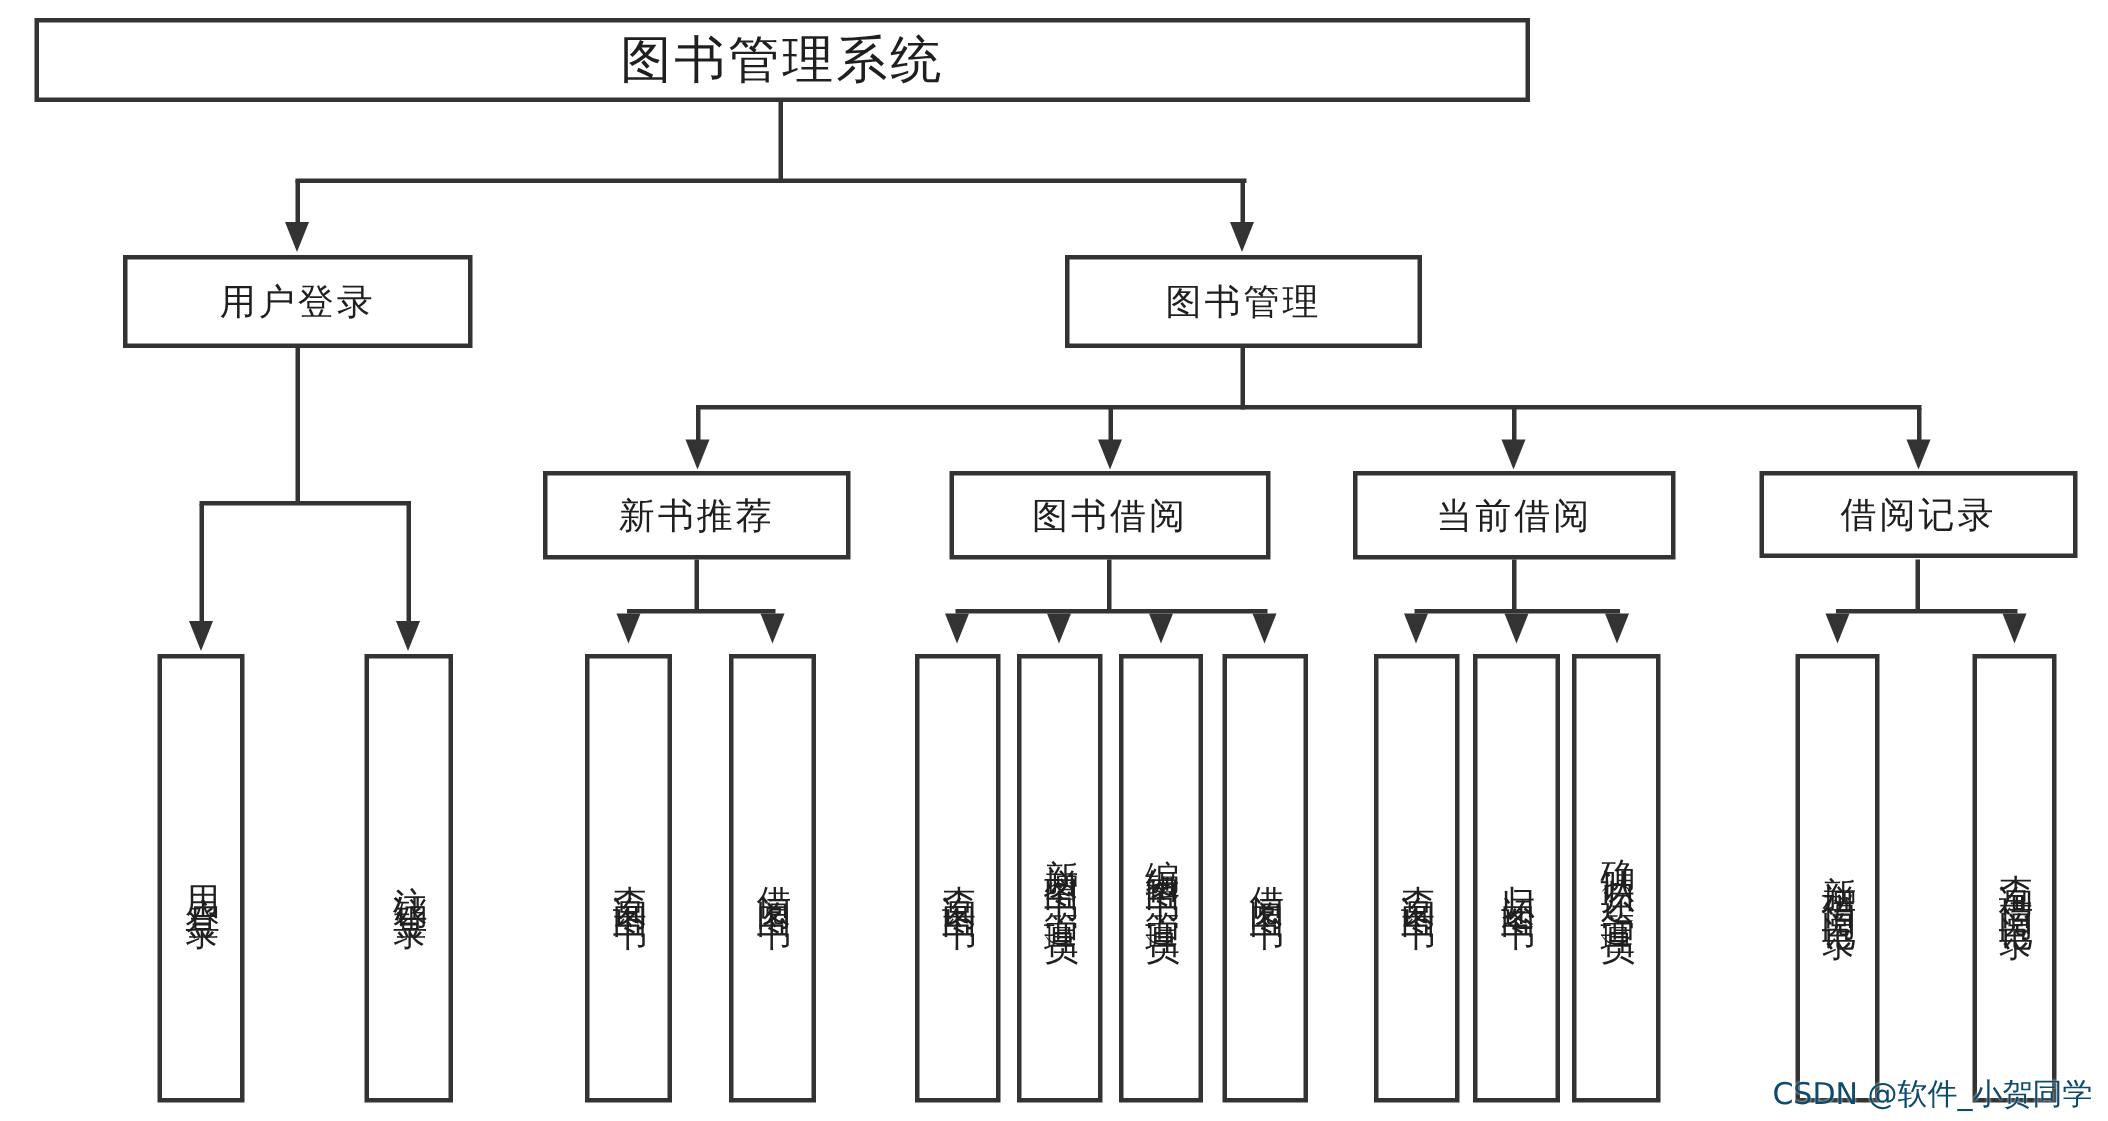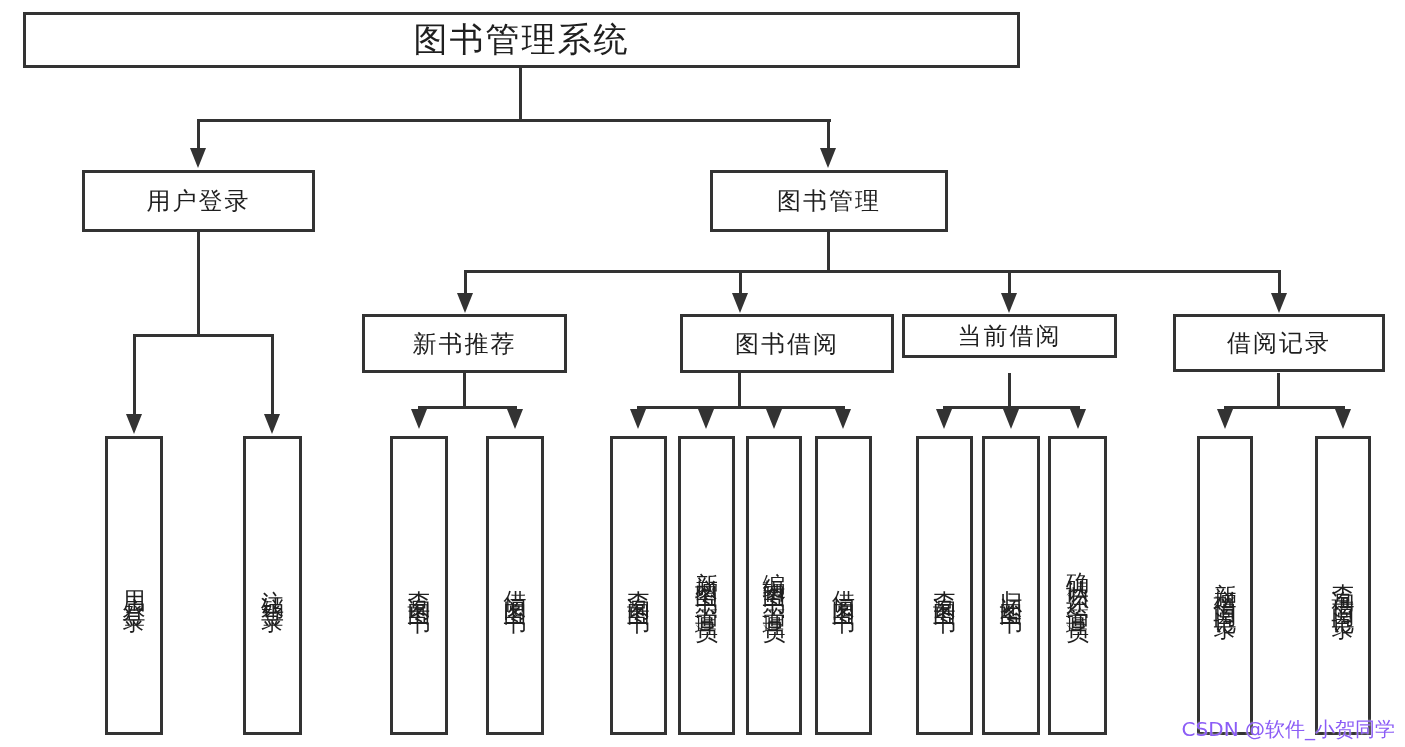--- a/index.html
+++ b/index.html
@@ -55,21 +55,21 @@
     height: 0;
     border-left: 8px solid transparent;
     border-right: 8px solid transparent;
     border-top: 20px solid #333333;
   }
   .watermark {
     position: absolute;
     right: 10px;
     bottom: 4px;
     font-size: 20px;
-    color: #8b5cf6;
+    color: #0c4a6e;
     text-shadow: 0 0 2px #ffffff;
     white-space: nowrap;
   }
 </style>
 </head>
 <body>
 
 <div class="canvas">
 
   <div class="box root" style="left:23px; top:12px; width:997px; height:56px;">
@@ -79,24 +79,24 @@
   <div class="box lvl2" style="left:82px; top:170px; width:233px; height:62px;">
     <span>用户登录</span>
   </div>
   <div class="box lvl2" style="left:710px; top:170px; width:238px; height:62px;">
     <span>图书管理</span>
   </div>
 
   <div class="box lvl3" style="left:362px; top:314px; width:205px; height:59px;">
     <span>新书推荐</span>
   </div>
-  <div class="box lvl3" style="left:633px; top:314px; width:214px; height:59px;margin-left:47px;">
+  <div class="box lvl3" style="left:633px; top:314px; width:214px; height:59px;">
     <span>图书借阅</span>
   </div>
-  <div class="box lvl3" style="left:902px; top:314px; width:215px; height:44px;">
+  <div class="box lvl3" style="left:902px; top:314px; width:215px; height:59px;">
     <span>当前借阅</span>
   </div>
   <div class="box lvl3" style="left:1173px; top:314px; width:212px; height:58px;">
     <span>借阅记录</span>
   </div>
 
   <div class="box leaf" style="left:105px; top:436px; width:58px; height:299px;">
     <span class="vtext">用户登录</span>
   </div>
   <div class="box leaf" style="left:243px; top:436px; width:59px; height:299px;">

